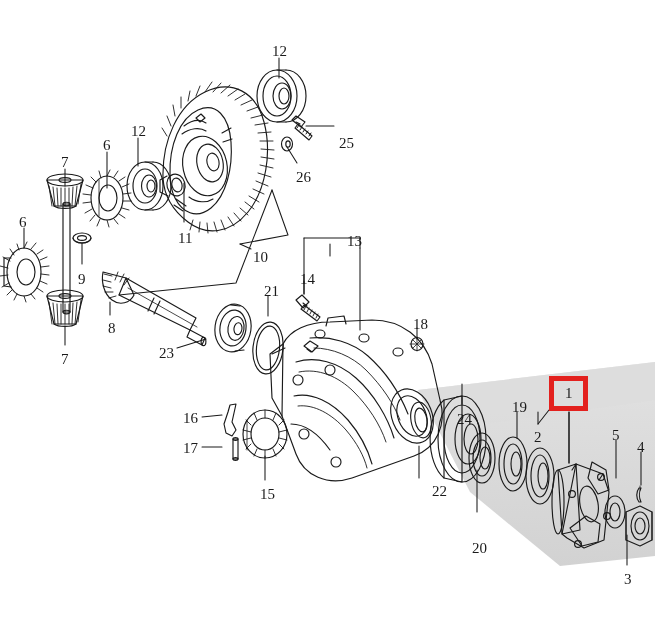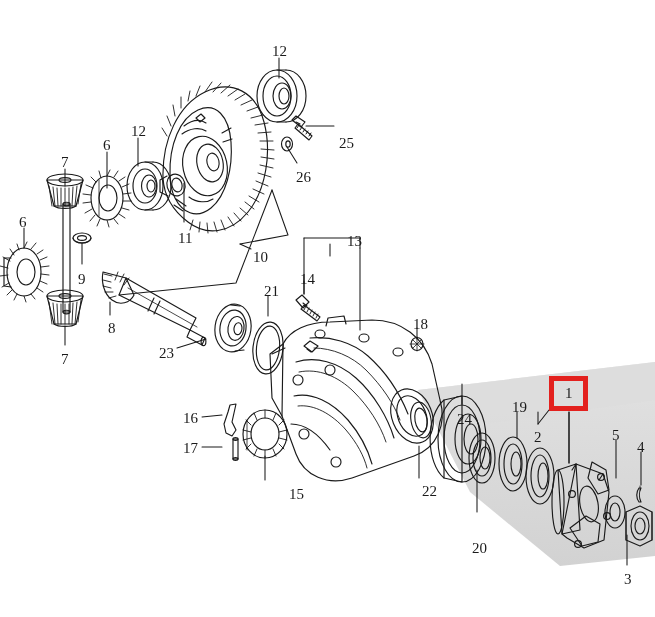--- a/index.html
+++ b/index.html
@@ -413,18 +413,18 @@
       <div class="lbl" style="left: 61px; top: 352px;">7</div>
       <div class="lbl" style="left: 159px; top: 346px;">23</div>
       <div class="lbl" style="left: 457px; top: 372px; margin-top: 40px;">24</div>
       <div class="lbl" style="left: 512px; top: 400px;">19</div>
       <div class="lbl" style="left: 565px; top: 386px;">1</div>
       <div class="lbl" style="left: 534px; top: 430px;">2</div>
       <div class="lbl" style="left: 612px; top: 428px;">5</div>
       <div class="lbl" style="left: 637px; top: 440px;">4</div>
       <div class="lbl" style="left: 183px; top: 411px;">16</div>
       <div class="lbl" style="left: 183px; top: 441px; text-align: center;">17</div>
-      <div class="lbl" style="left: 422px; top: 484px;">22</div>
-      <div class="lbl" style="left: 260px; top: 487px; margin-left: 29px;">15</div>
+      <div class="lbl" style="left: 432px; top: 484px;">22</div>
+      <div class="lbl" style="left: 260px; top: 487px;">15</div>
       <div class="lbl" style="left: 472px; top: 541px;">20</div>
       <div class="lbl" style="left: 624px; top: 572px;">3</div>
     </div>
 </div>
 
 </body></html>

